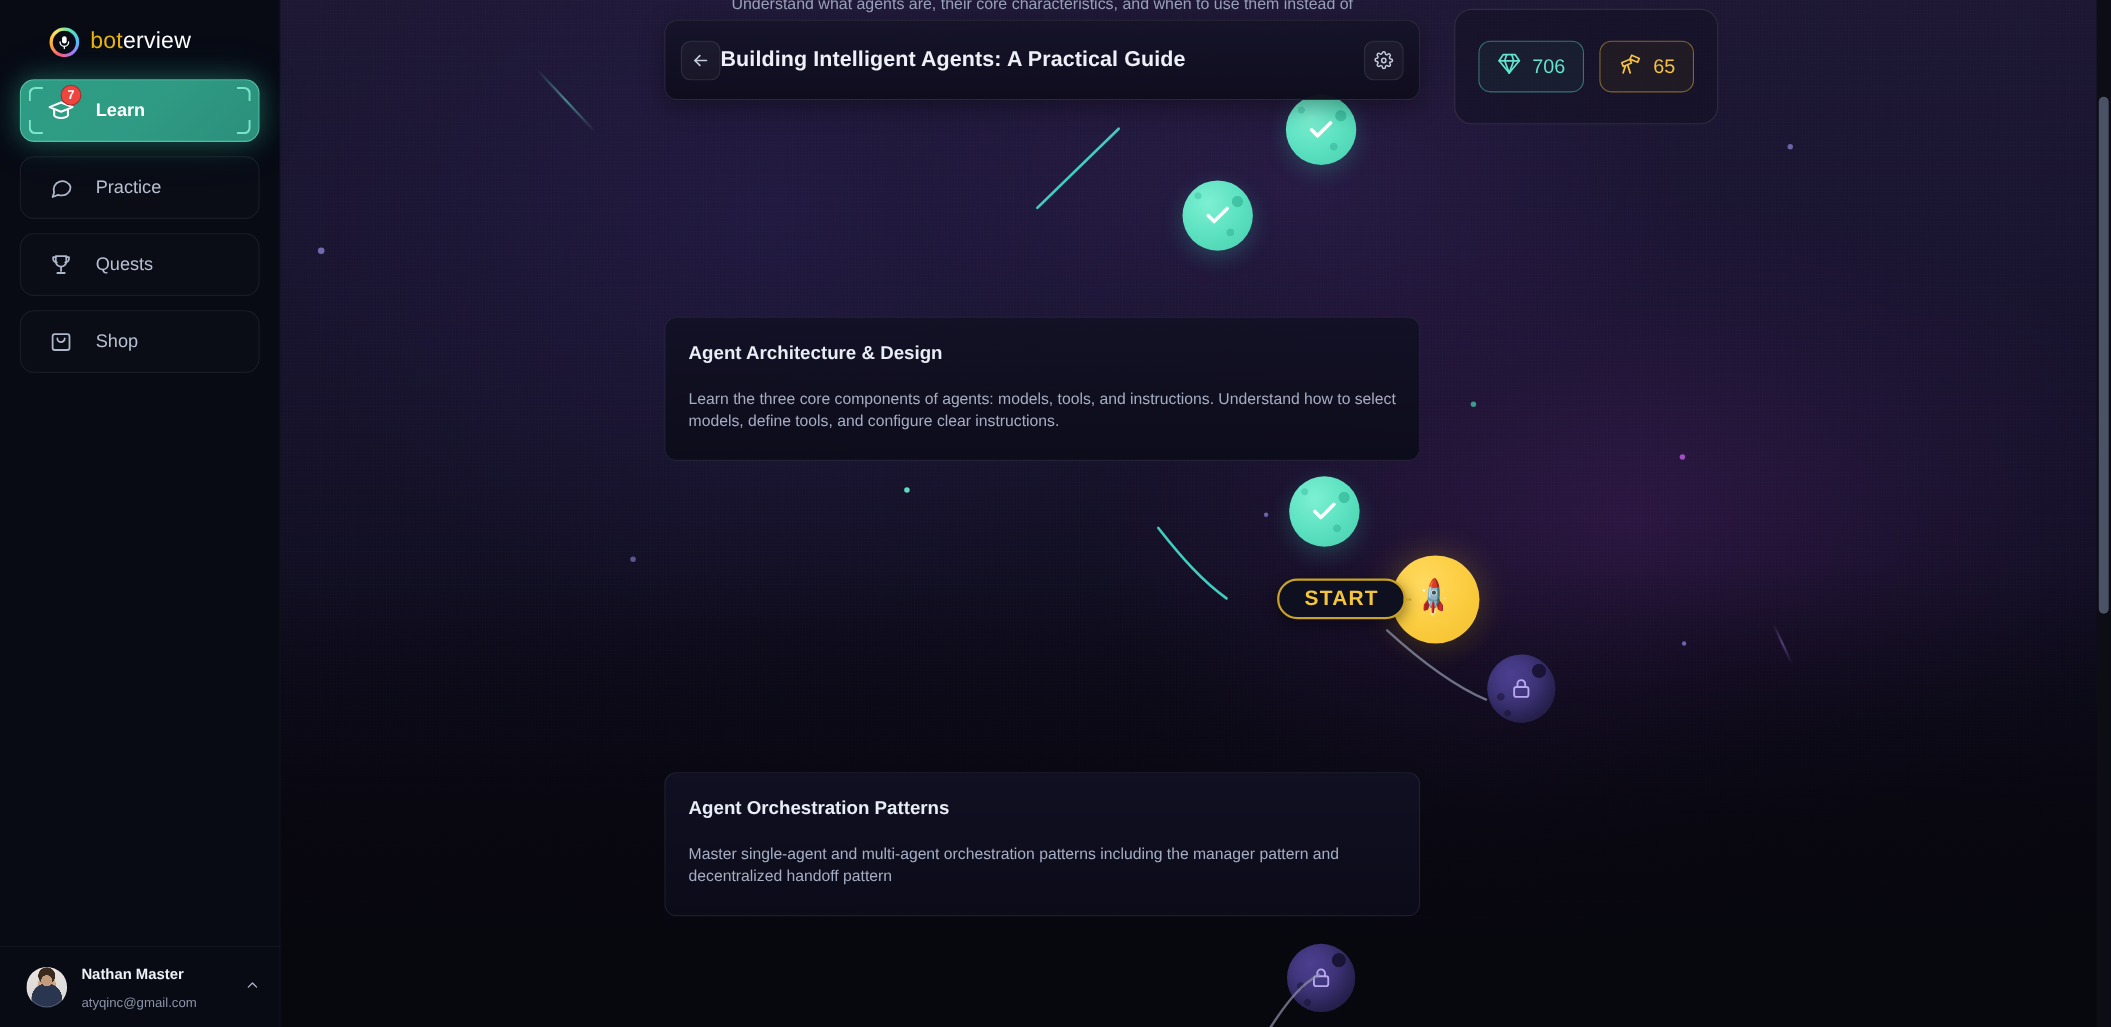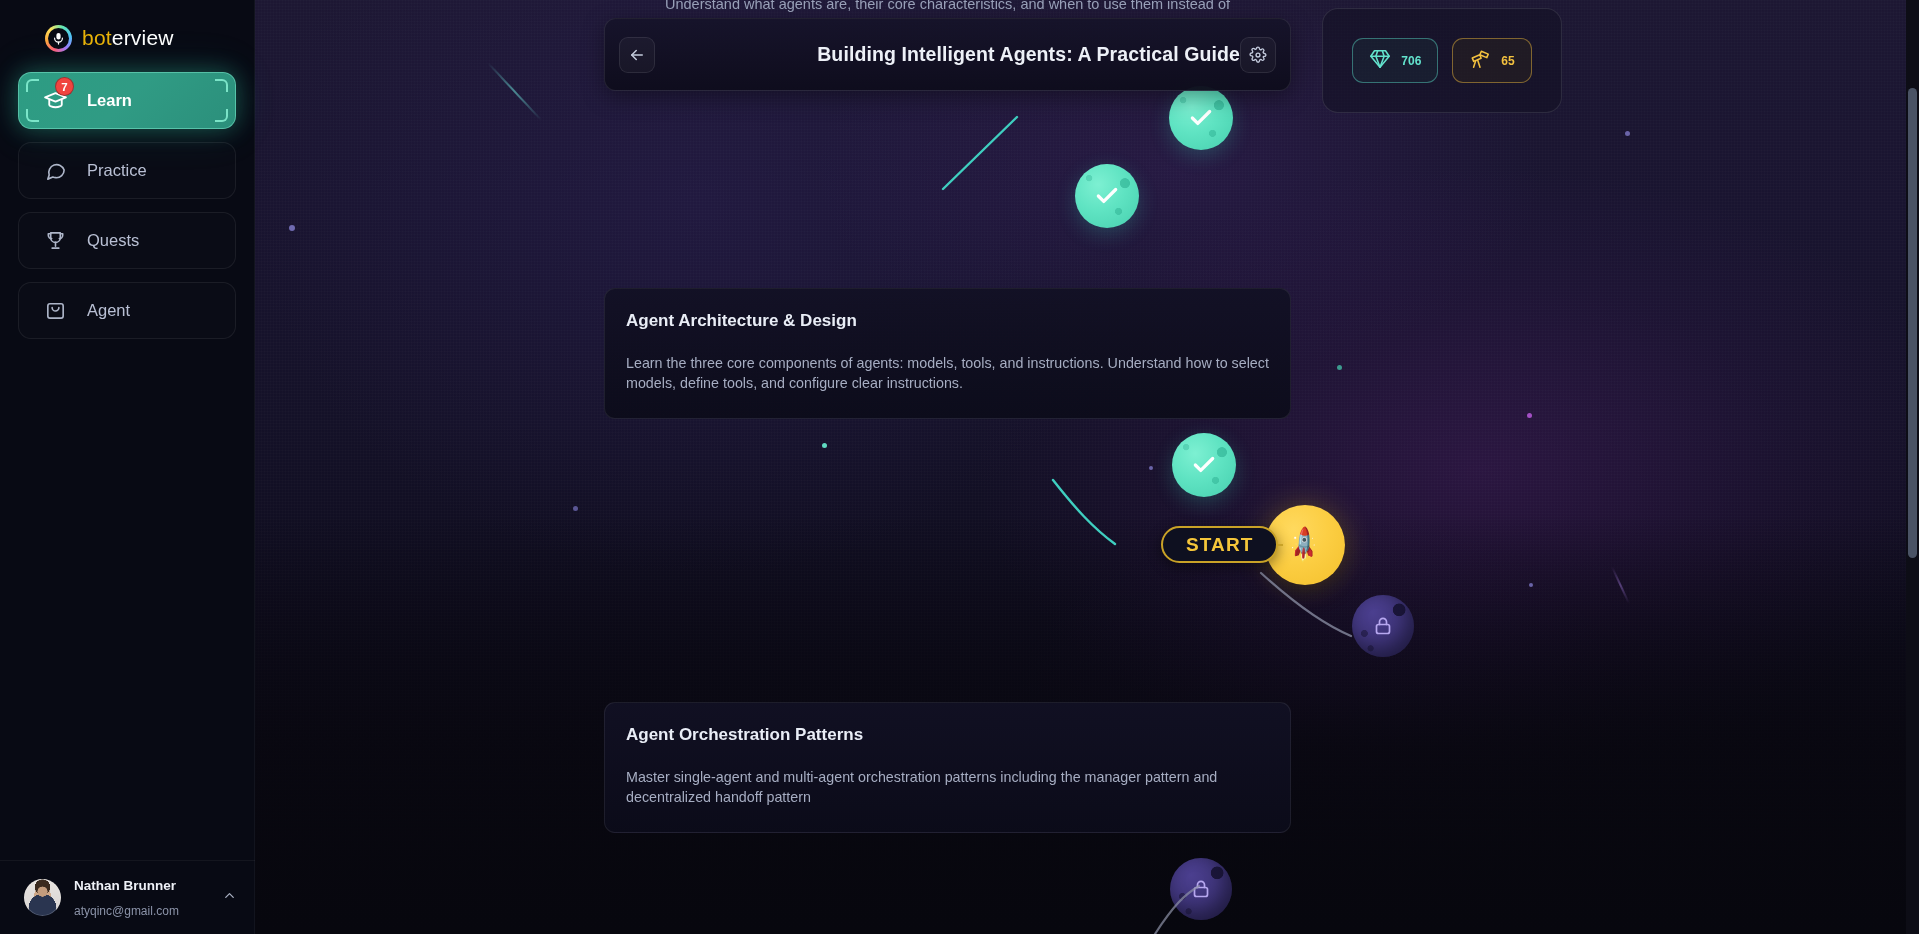--- a/index.html
+++ b/index.html
@@ -142,21 +142,21 @@
     border-radius: 16px;
     background: rgba(18,16,34,0.55);
     display: flex; align-items: center; justify-content: center;
     gap: 14px;
     z-index: 16;
   }
   .stat-pill {
     display: flex; align-items: center; gap: 10px;
     padding: 9px 16px;
     border-radius: 11px;
-    font-size: 12px; font-weight: 700;
+    font-size: 18px; font-weight: 400;
   }
   .stat-pill.gems { border: 1px solid rgba(90,220,200,0.45); background: rgba(30,70,70,0.22); color: #63e3cd; }
   .stat-pill.scopes { border: 1px solid rgba(225,175,60,0.50); background: rgba(70,55,20,0.22); color: #f3c13f; }
 
   
   .content { position: absolute; left: 255px; top: 0; width: 1664px; height: 934px; z-index: 10; }
 
   .cut-text {
     position: absolute; left: 349px; top: -4px; width: 687px;
     font-size: 14.5px; color: #9aa2ba; text-align: center;
@@ -174,21 +174,21 @@
     box-shadow: 0 6px 22px rgba(0,0,0,0.35);
   }
   .icon-btn {
     width: 36px; height: 36px; border-radius: 9px;
     border: 1px solid rgba(255,255,255,0.09);
     background: rgba(255,255,255,0.035);
     display: flex; align-items: center; justify-content: center;
     color: #c4cbdd; cursor: pointer; flex: 0 0 auto;
   }
   .header-title {
-    flex: 1 1 auto; text-align: right;
+    flex: 1 1 auto; text-align: left;
     font-size: 19.5px; font-weight: 700; color: #edf0f7;
     letter-spacing: .1px;
   }
 
   .lesson-card {
     position: absolute; left: 349px; width: 687px;
     border: 1px solid rgba(255,255,255,0.075);
     border-radius: 11px;
     background: linear-gradient(180deg, rgba(18,17,36,0.93) 0%, rgba(12,12,26,0.93) 100%);
     padding: 22px 21px 24px 21px;
@@ -339,29 +339,29 @@
         <span>Quests</span>
       </div>
 
       <div class="nav-item">
         <span class="nav-icon">
           <svg width="23" height="23" viewBox="0 0 24 24" fill="none" stroke="#aeb6c9" stroke-width="1.7" stroke-linecap="round" stroke-linejoin="round">
             <rect x="4" y="5" width="16" height="15" rx="2.2"></rect>
             <path d="M8.5 9a3.5 3.5 0 0 0 7 0"></path>
           </svg>
         </span>
-        <span>Agent</span>
+        <span>Shop</span>
       </div>
 
     </nav>
 
     <div class="user-box">
       <div class="avatar"></div>
       <div class="user-meta">
-        <div class="user-name">Nathan Brunner</div>
+        <div class="user-name">Nathan Master</div>
         <div class="user-email">atyqinc@gmail.com</div>
       </div>
       <span class="user-caret">
         <svg width="15" height="15" viewBox="0 0 24 24" fill="none" stroke="currentColor" stroke-width="2" stroke-linecap="round" stroke-linejoin="round">
             <polyline points="6 15 12 9 18 15"></polyline>
           </svg>
       </span>
     </div>
   </aside>
 

